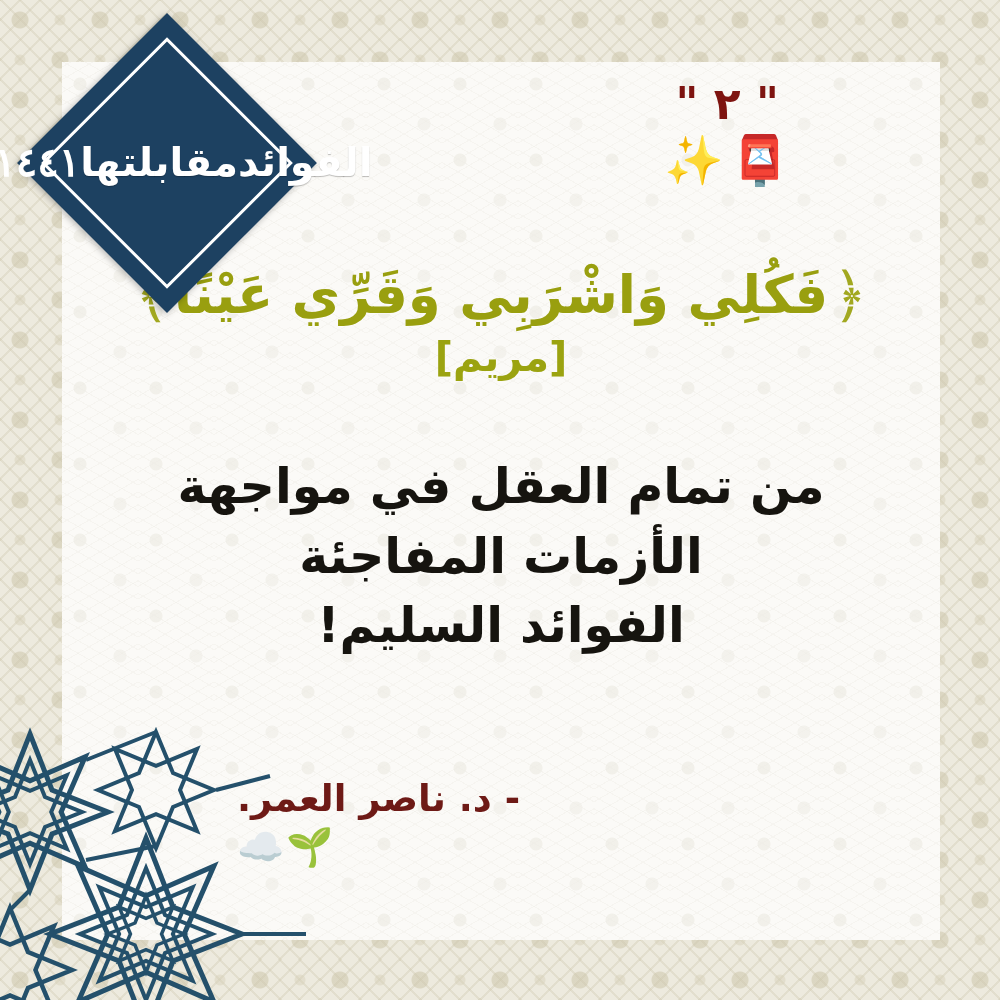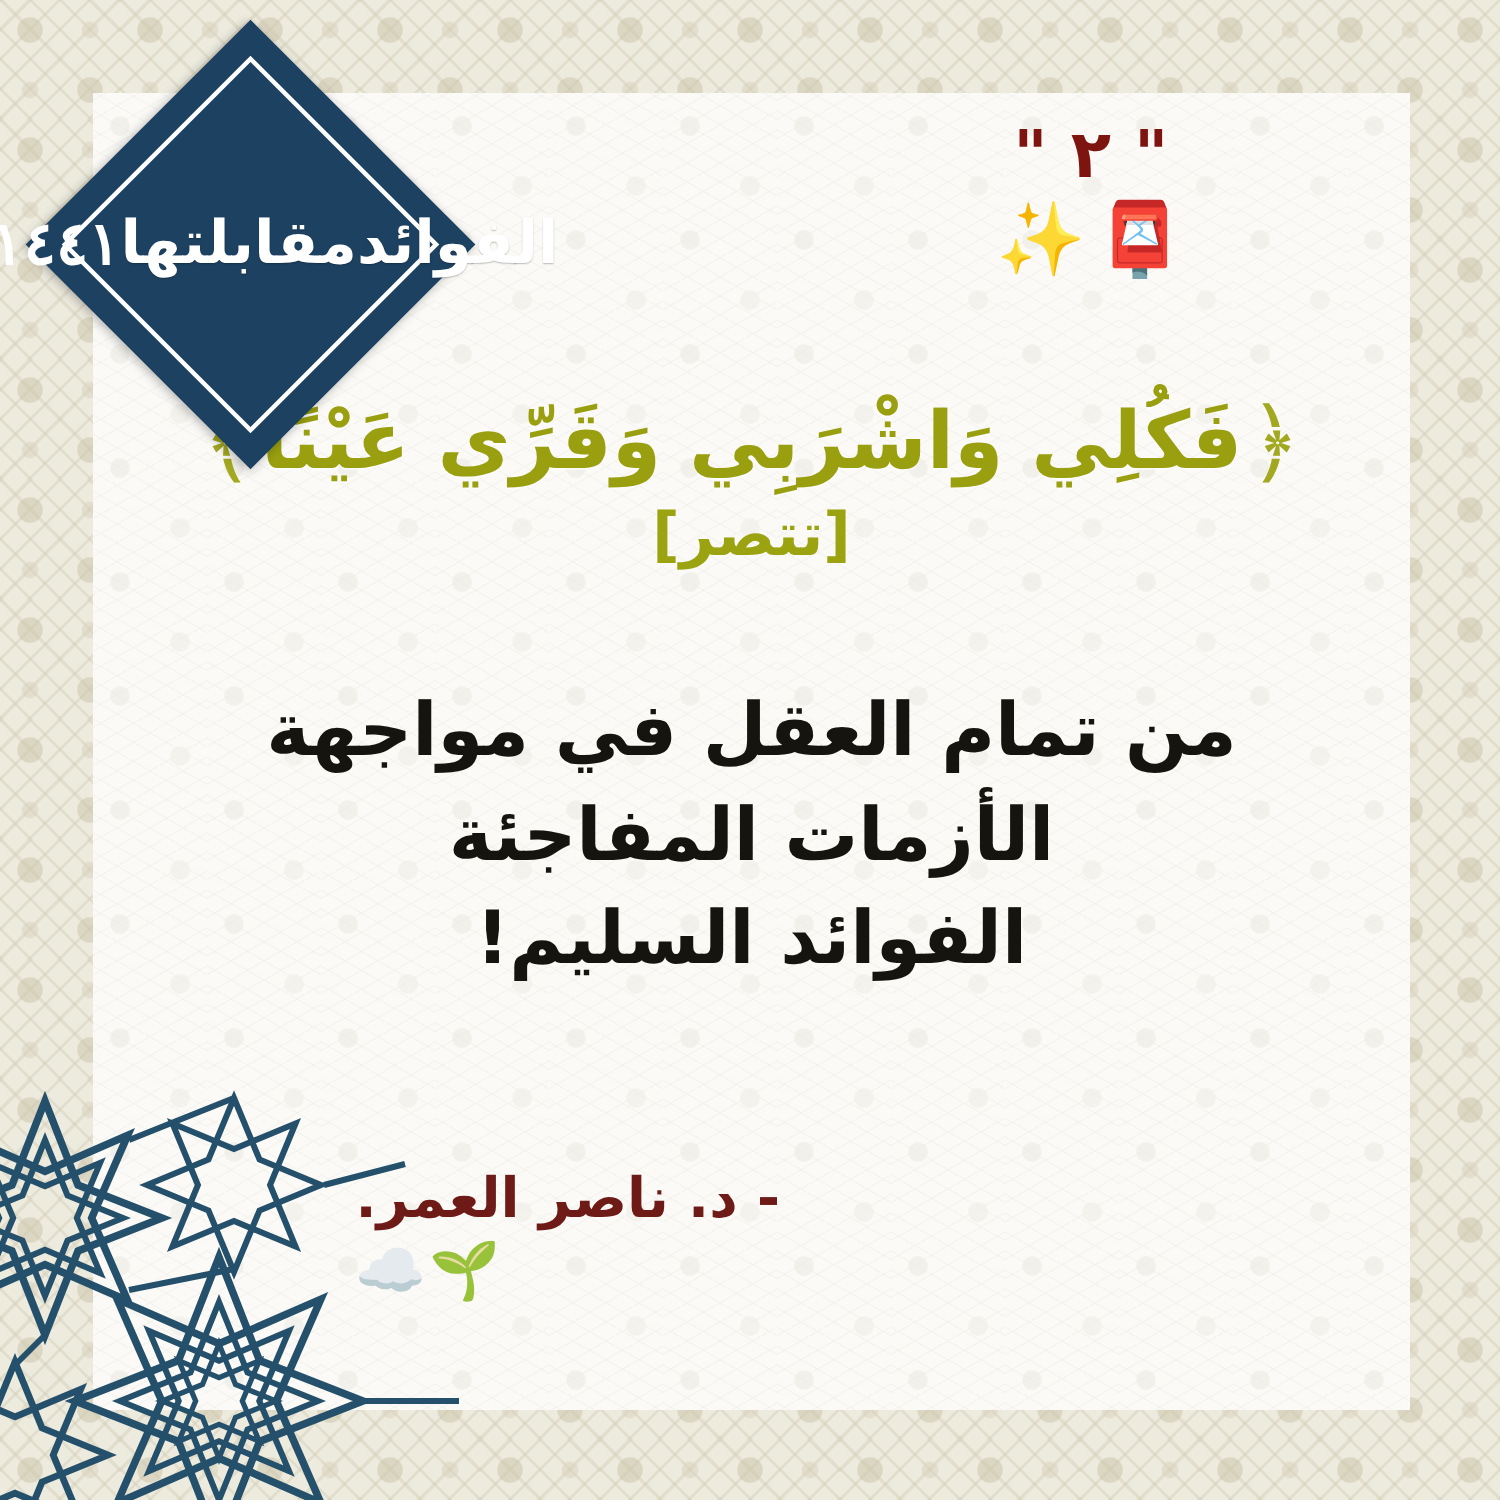--- a/index.html
+++ b/index.html
@@ -265,21 +265,21 @@
         <span>📮</span>
       </div>
     </div>
 
     <div id="verse-block">
       <div id="verse-line">
         <span class="verse-ornament">﴿</span>
         <span id="verse-text">فَكُلِي وَاشْرَبِي وَقَرِّي عَيْنًا</span>
         <span class="verse-ornament">﴾</span>
       </div>
-      <div id="verse-ref">[تتصر]</div>
+      <div id="verse-ref">[مريم]</div>
     </div>
 
     <div id="quote-body">
       <div class="quote-line">من تمام العقل في مواجهة الأزمات المفاجئة</div>
       <div class="quote-line">الفوائد السليم!</div>
     </div>
 
     <div id="attribution-block">
       <div id="attribution-name">- د. ناصر العمر.</div>
       <div id="attribution-emojis">

